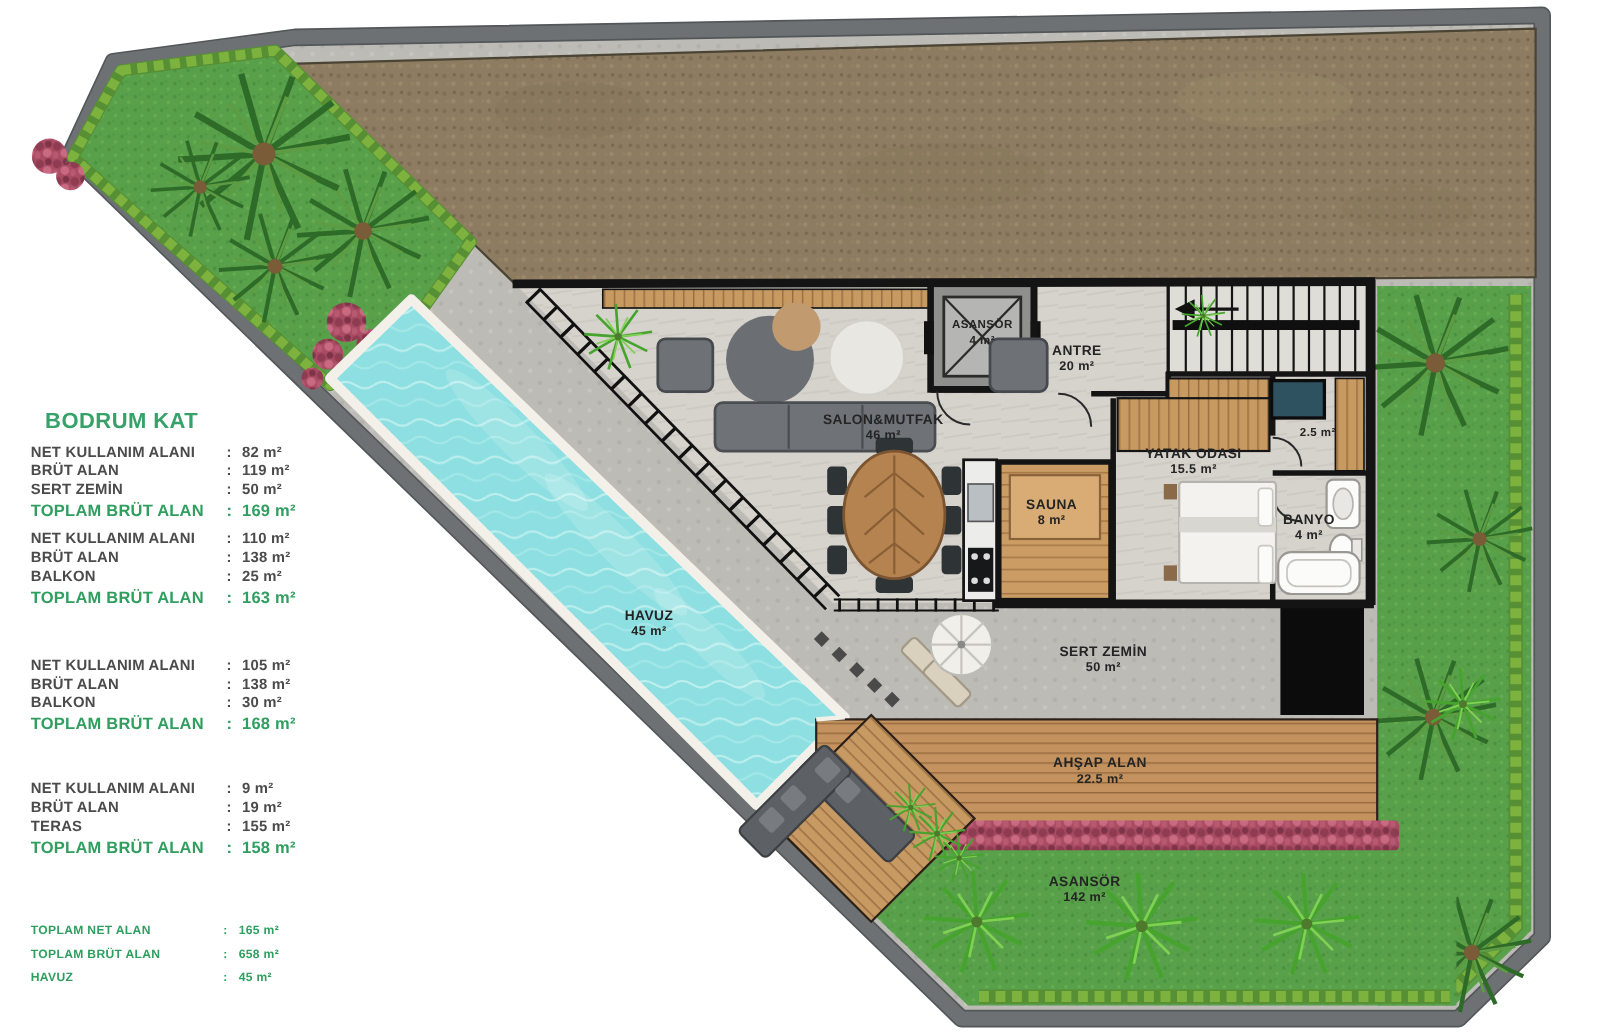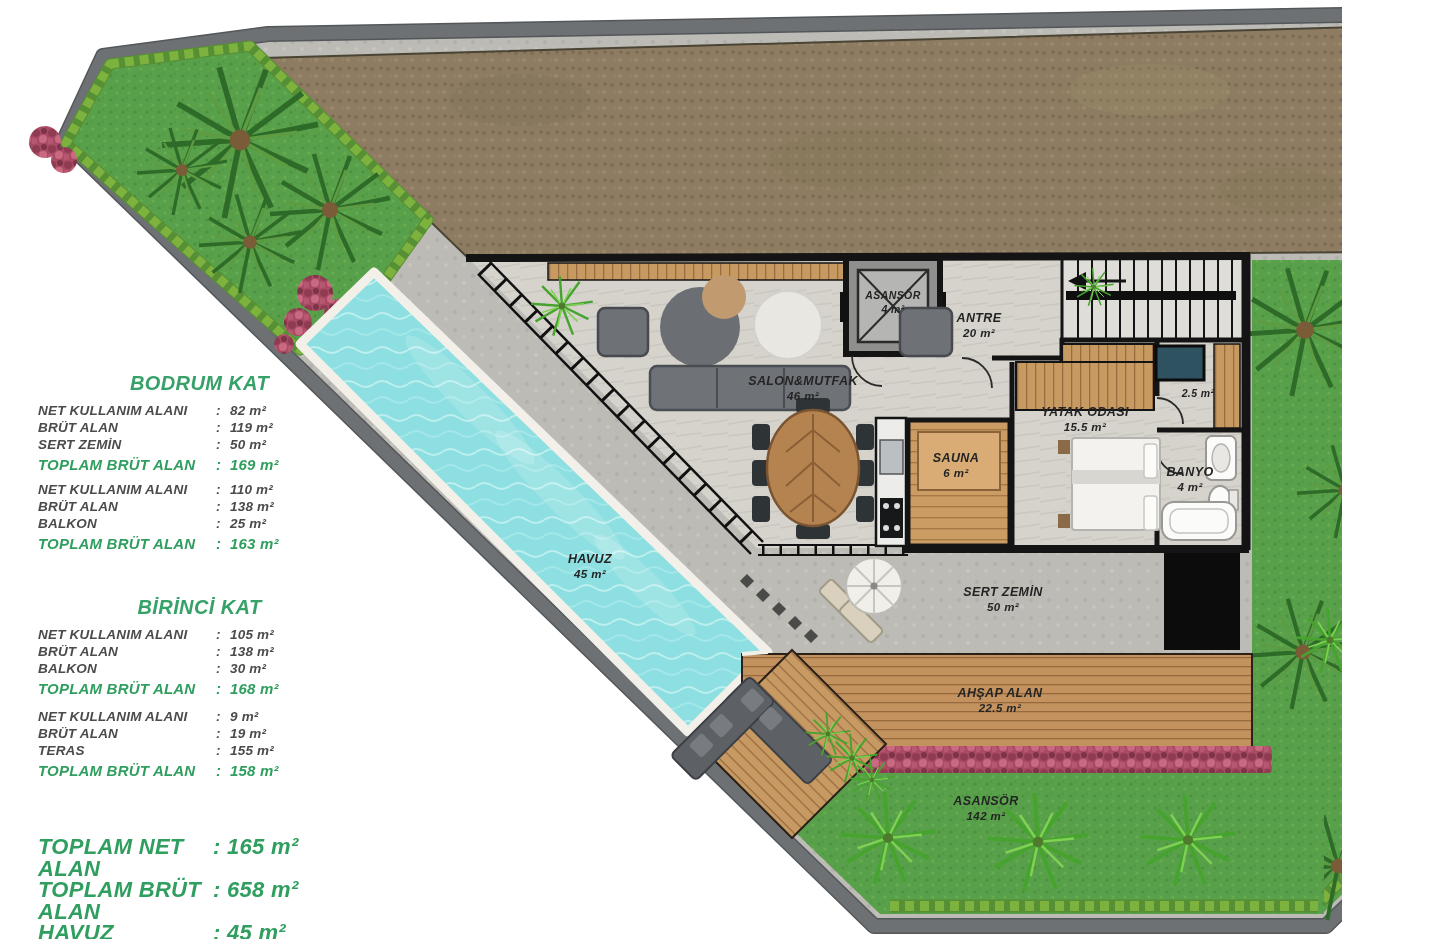--- a/index.html
+++ b/index.html
@@ -1,26 +1,26 @@
 <!DOCTYPE html>
 <html><head>
 <meta charset="utf-8">
 <style>
   html,body{margin:0;padding:0;background:#ffffff;}
-  .stage{position:relative;width:1342px;height:939px;background:#ffffff;
-         font-family:"Liberation Sans",sans-serif;overflow:hidden;font-style:italic;}
+  .stage{position:relative;width:1453px;height:939px;background:#ffffff;
+         font-family:"Liberation Sans",sans-serif;overflow:hidden;}
   svg.plan{position:absolute;left:0;top:0;}
   .overlay{position:absolute;left:0;top:0;width:100%;height:100%;}
   .sec{position:absolute;left:28px;width:330px;}
-  .sec h2{margin:0 0 7px 13px;font-size:20px;color:#36a168;letter-spacing:.4px;font-weight:bold;text-align:center;}
-  .row{display:flex;font-size:13.5px;font-weight:bold;color:#4b4b4b;line-height:17px;letter-spacing:.2px;margin-left:10px;}
+  .sec h2{margin:0 0 7px 13px;font-size:20px;color:#36a168;letter-spacing:.4px;font-weight:bold;}
+  .row{display:flex;font-size:13.5px;font-weight:bold;color:#4b4b4b;line-height:17px;letter-spacing:.2px;}
   .row .lbl{width:178px;}
   .row .col{width:14px;text-align:left;}
   .row.total{font-size:15px;color:#2f9e5f;margin-top:2px;line-height:20px;}
-  .sum .row{font-size:22px;color:#2f9e5f;line-height:21.5px;letter-spacing:.3px;}
+  .sum .row{font-size:11px;color:#2f9e5f;line-height:21.5px;letter-spacing:.3px;}
   .sum .row .lbl{width:175px;}
   .plabel{position:absolute;transform:translate(-50%,-50%);text-align:center;color:#242424;
           font-weight:bold;line-height:1.3;letter-spacing:.4px;white-space:nowrap;}
   .plabel .pname{font-size:12.5px;}
   .plabel .parea{font-size:11.5px;text-align:center;}
   .plabel.small .pname,.plabel.small .parea{font-size:10.5px;}
 </style>
 </head>
 <body>
 
@@ -398,21 +398,21 @@
   </div>
   <div class="plabel small" style="left:1198px;top:394px">
     <div class="parea">2.5 m²</div>
   </div>
   <div class="plabel" style="left:1190px;top:480px">
     <div class="pname">BANYO</div>
     <div class="parea">4 m²</div>
   </div>
   <div class="plabel" style="left:956px;top:466px">
     <div class="pname">SAUNA</div>
-    <div class="parea">6 m²</div>
+    <div class="parea">8 m²</div>
   </div>
   <div class="plabel" style="left:590px;top:567px">
     <div class="pname">HAVUZ</div>
     <div class="parea">45 m²</div>
   </div>
   <div class="plabel" style="left:1003px;top:600px">
     <div class="pname">SERT ZEMİN</div>
     <div class="parea">50 m²</div>
   </div>
   <div class="plabel" style="left:1000px;top:701px">
@@ -468,21 +468,20 @@
       <span class="val">25 m²</span>
     </div>
     <div class="row total">
       <span class="lbl">TOPLAM BRÜT ALAN</span>
       <span class="col">:</span>
       <span class="val">163 m²</span>
     </div>
   </section>
 
   <section class="sec" style="top:596px">
-    <h2>BİRİNCİ KAT</h2>
     <div class="row">
       <span class="lbl">NET KULLANIM ALANI</span>
       <span class="col">:</span>
       <span class="val">105 m²</span>
     </div>
     <div class="row">
       <span class="lbl">BRÜT ALAN</span>
       <span class="col">:</span>
       <span class="val">138 m²</span>
     </div>

